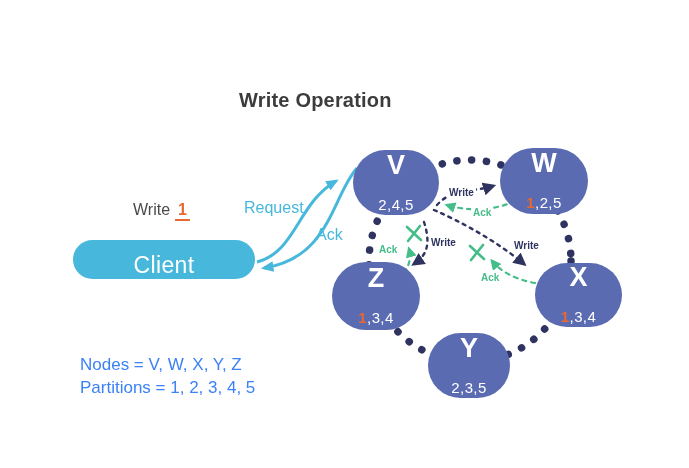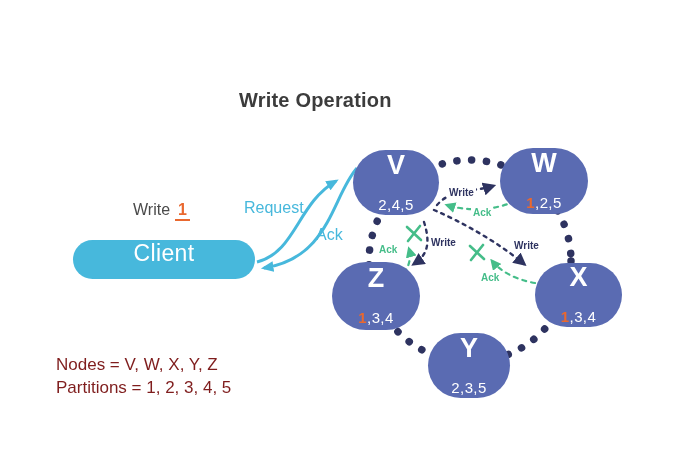--- a/index.html
+++ b/index.html
@@ -31,27 +31,27 @@
   }
   .write1 .one {
     color: #e9682f; font-weight: bold;
     margin-left: 5px; padding: 0 3px 1px 3px;
     border-bottom: 2px solid #e9682f;
   }
   .client {
     left: 73px; top: 240px; width: 182px; height: 39px;
     background: #47b8dc; border-radius: 20px;
     color: #fff; font-size: 23px; letter-spacing: 0.4px;
-    display: flex; align-items: flex-start; justify-content: center;
+    display: flex; align-items: flex-end; justify-content: center;
   }
   .lbl-request { left: 244px; top: 199px; font-size: 16px; color: #47b8dc; }
   .lbl-ack-client { left: 316px; top: 226px; font-size: 16px; color: #47b8dc; }
   .legend {
-    left: 56px; top: 353px;
-    font-size: 17px; color: #7f1d1d; line-height: 23px;
+    left: 80px; top: 353px;
+    font-size: 17px; color: #3b82f6; line-height: 23px;
   }
 
   
   .node {
     position: absolute;
     background: #5a6bb2;
     border-radius: 34px;
     color: #fff;
     display: flex; flex-direction: column;
     align-items: center; justify-content: center;

